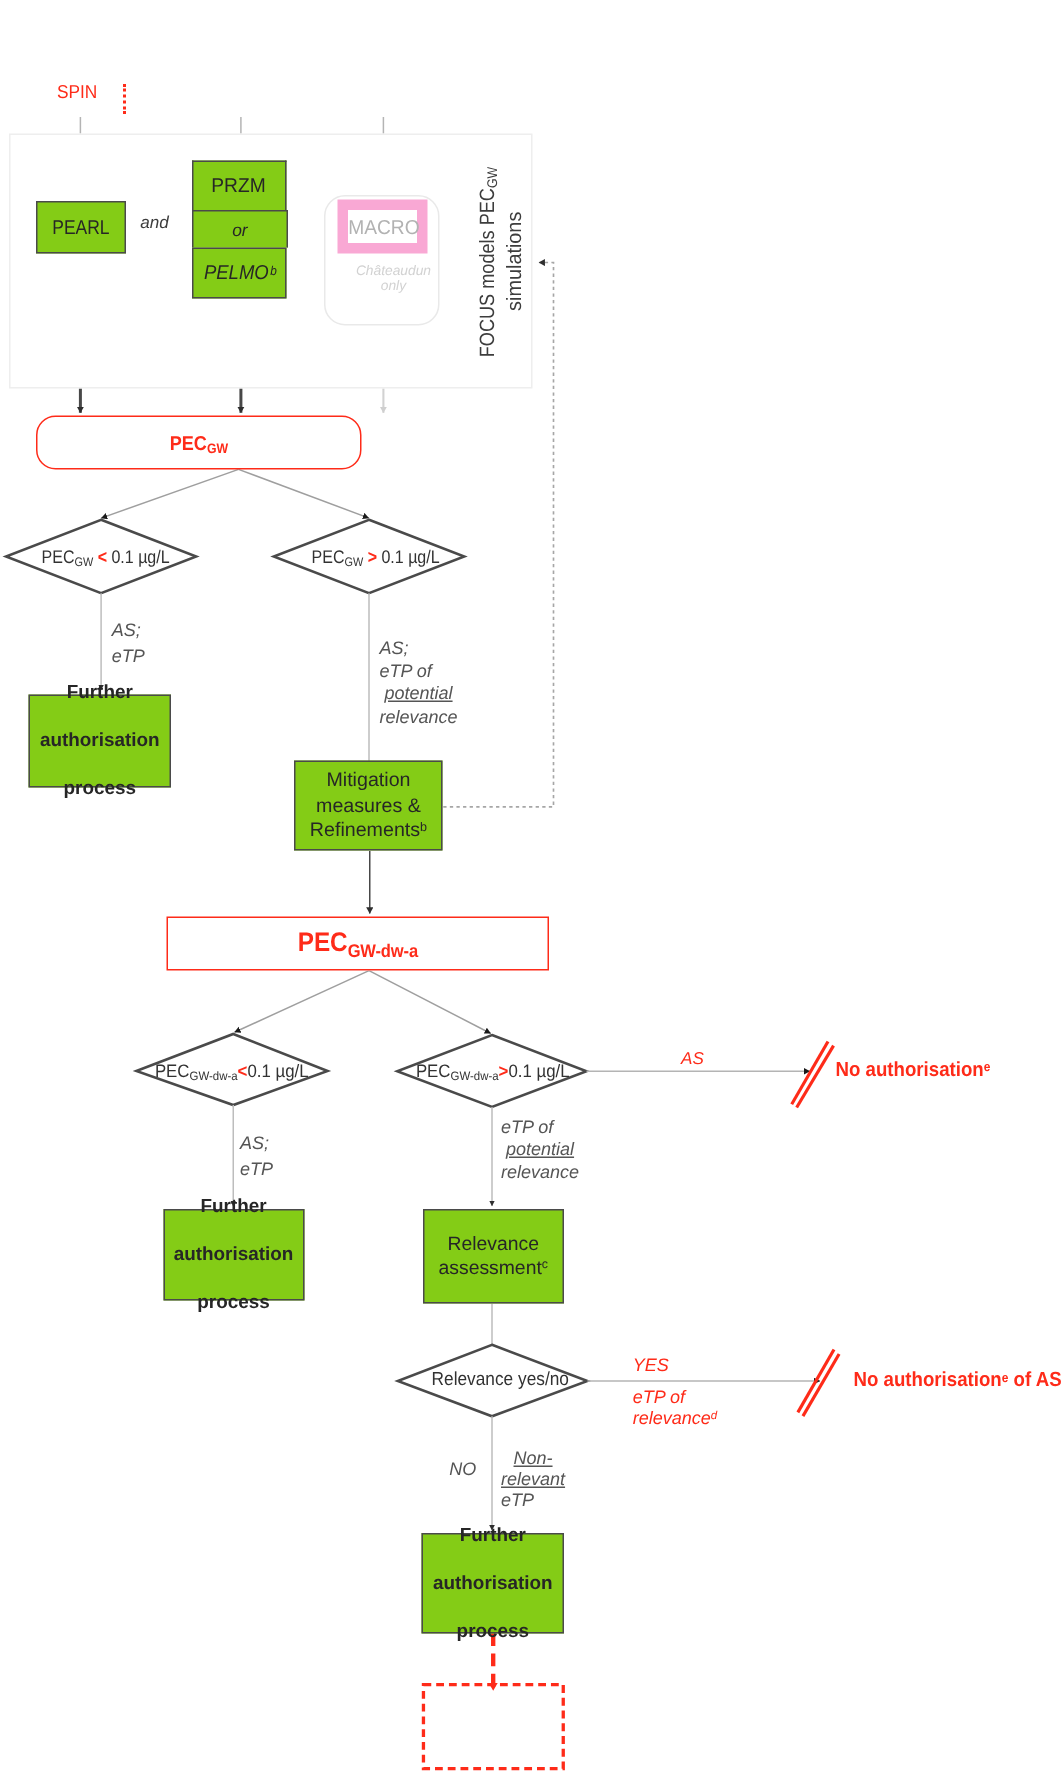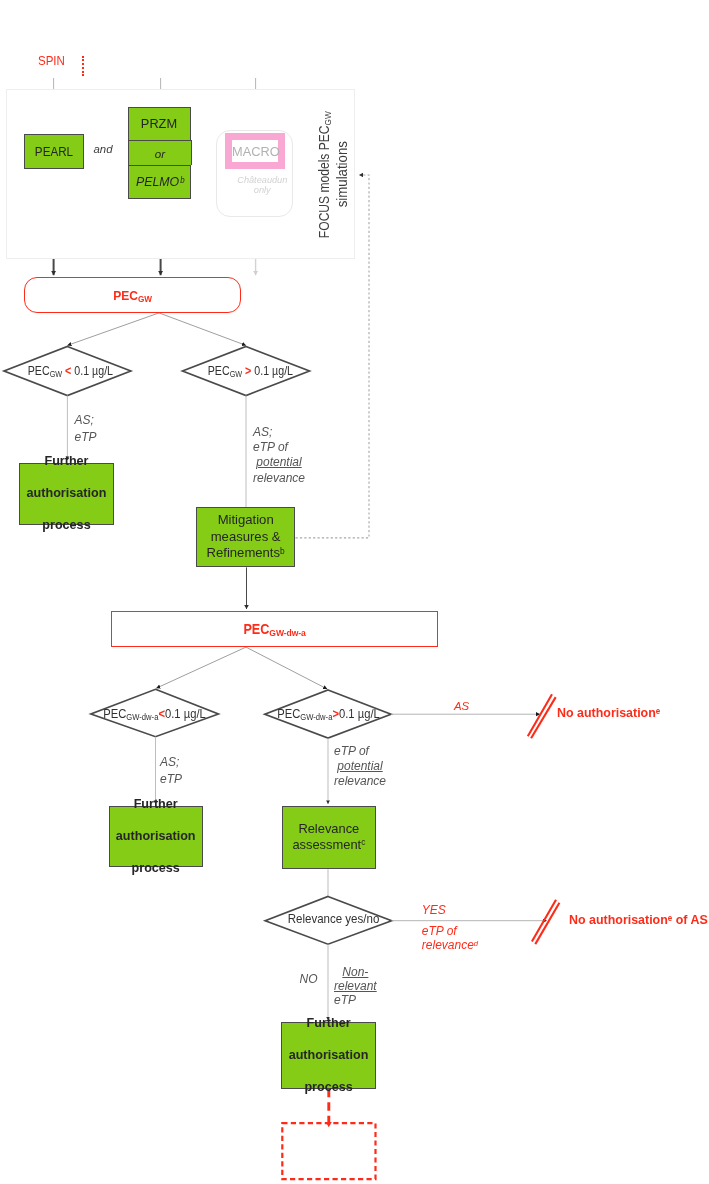--- a/index.html
+++ b/index.html
@@ -55,21 +55,21 @@
   #macro-wrap{position:absolute;left:216.3px;top:129.7px;width:77px;height:87.1px;
               border:1px solid #e9e9e9;border-radius:14px;box-sizing:border-box;}
   #macro{left:8.1px;top:2.7px;width:60.1px;height:35.7px;border:7px solid #f9a8d4;
          font-size:13.4px;color:#b2b2b2;}
   #macro-note{position:absolute;left:14px;top:44px;width:62px;font-size:9.2px;
               font-style:italic;color:#d2d2d2;text-align:center;line-height:10.7px;}
 
   
   #pecgw{left:24.4px;top:277.4px;width:217px;height:35.5px;font-size:13.4px;
          border-width:1.7px;border-radius:13px;}
-  #pecdw{left:111px;top:610.6px;width:327px;height:36.5px;font-size:14px;
+  #pecdw{left:111px;top:610.6px;width:255px;height:36.5px;font-size:18px;
          border-width:1.7px;}
   #pecgw > span,#pecdw > span{display:inline-block;transform:scaleX(.9);}
   #pecdw .sub{letter-spacing:-.1px;}
 
   
   .dmd-txt{position:absolute;text-align:center;white-space:nowrap;color:#323232;
            transform:scaleX(.875);}
   .dmd-txt .op{color:#fe2b19;font-weight:bold;}
   #d1-txt{left:3.4px;top:364px;width:134.8px;font-size:12.2px;}
   #d2-txt{left:182.6px;top:364px;width:134.8px;font-size:12.2px;}

